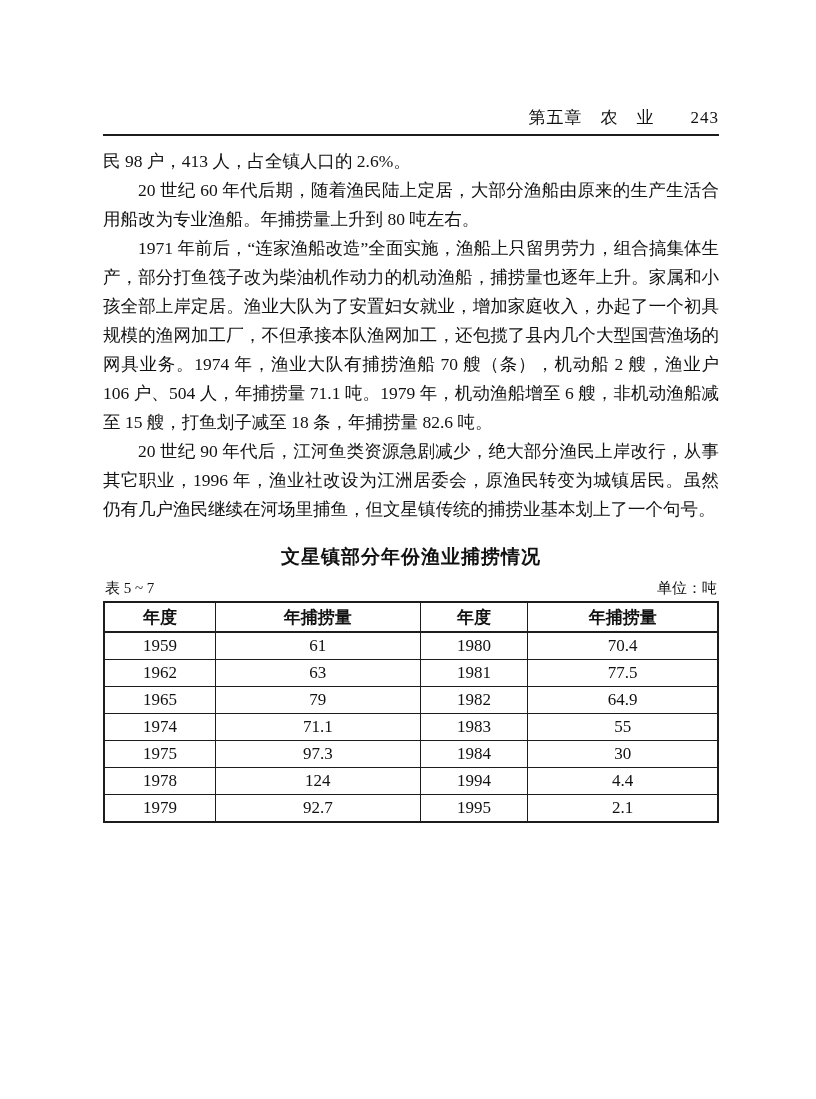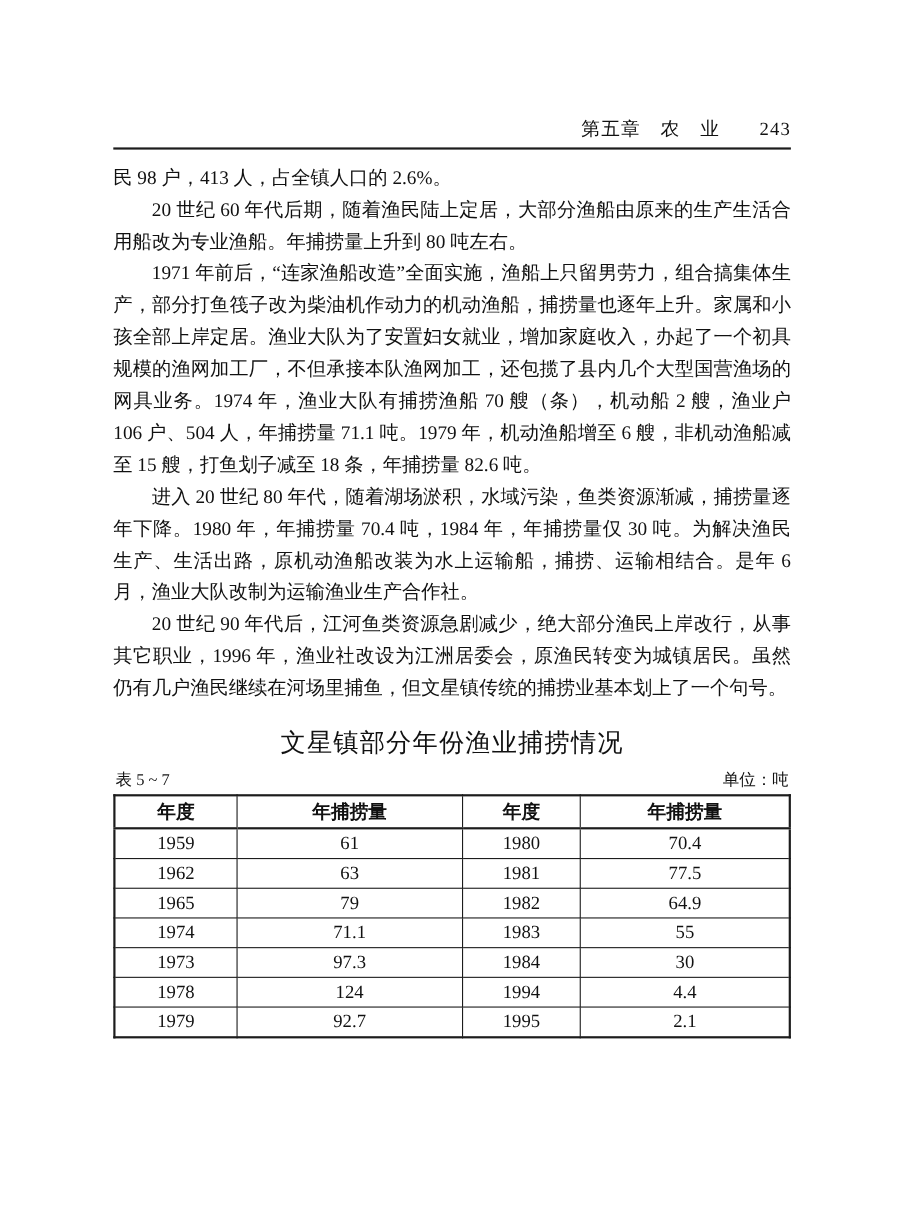--- a/index.html
+++ b/index.html
@@ -32,22 +32,22 @@
     line-height: 29px;
     text-align: justify;
     text-indent: 2em;
   }
   .body-text p.no-indent { text-indent: 0; }
 
   .table-block { margin-top: 20px; }
   .tbl-title {
     text-align: center;
     font-family: "Liberation Sans", sans-serif;
-    font-weight: normal;
-    font-size: 23px;
+    font-weight: bold;
+    font-size: 19px;
     letter-spacing: 1px;
   }
   .tbl-caption-row {
     display: flex;
     justify-content: space-between;
     align-items: flex-end;
     font-size: 15px;
     margin-top: 9px;
     margin-bottom: 3px;
     padding: 0 2px;
@@ -87,21 +87,20 @@
   <div class="content">
 
     <div class="running-head">
       <span>第五章　农　业　　243</span>
     </div>
 
     <div class="body-text" id="paragraphs">
         <p class="no-indent">民 98 户，413 人，占全镇人口的 2.6%。</p>
         <p>20 世纪 60 年代后期，随着渔民陆上定居，大部分渔船由原来的生产生活合用船改为专业渔船。年捕捞量上升到 80 吨左右。</p>
         <p>1971 年前后，“连家渔船改造”全面实施，渔船上只留男劳力，组合搞集体生产，部分打鱼筏子改为柴油机作动力的机动渔船，捕捞量也逐年上升。家属和小孩全部上岸定居。渔业大队为了安置妇女就业，增加家庭收入，办起了一个初具规模的渔网加工厂，不但承接本队渔网加工，还包揽了县内几个大型国营渔场的网具业务。1974 年，渔业大队有捕捞渔船 70 艘（条），机动船 2 艘，渔业户 106 户、504 人，年捕捞量 71.1 吨。1979 年，机动渔船增至 6 艘，非机动渔船减至 15 艘，打鱼划子减至 18 条，年捕捞量 82.6 吨。</p>
-        <p>进入 20 世纪 80 年代，随着湖场淤积，水域污染，鱼类资源渐减，捕捞量逐年下降。1980 年，年捕捞量 70.4 吨，1984 年，年捕捞量仅 30 吨。为解决渔民生产、生活出路，原机动渔船改装为水上运输船，捕捞、运输相结合。是年 6 月，渔业大队改制为运输渔业生产合作社。</p>
         <p>20 世纪 90 年代后，江河鱼类资源急剧减少，绝大部分渔民上岸改行，从事其它职业，1996 年，渔业社改设为江洲居委会，原渔民转变为城镇居民。虽然仍有几户渔民继续在河场里捕鱼，但文星镇传统的捕捞业基本划上了一个句号。</p>
       </div>
 
     <div class="table-block">
       <div class="tbl-title">文星镇部分年份渔业捕捞情况</div>
       <div class="tbl-caption-row">
         <span>表 5 ~ 7</span>
         <span>单位：吨</span>
       </div>
       <table class="catch-table">
@@ -132,21 +131,21 @@
               <td>1982</td>
               <td>64.9</td>
             </tr>
             <tr>
               <td>1974</td>
               <td>71.1</td>
               <td>1983</td>
               <td>55</td>
             </tr>
             <tr>
-              <td>1973</td>
+              <td>1975</td>
               <td>97.3</td>
               <td>1984</td>
               <td>30</td>
             </tr>
             <tr>
               <td>1978</td>
               <td>124</td>
               <td>1994</td>
               <td>4.4</td>
             </tr>

